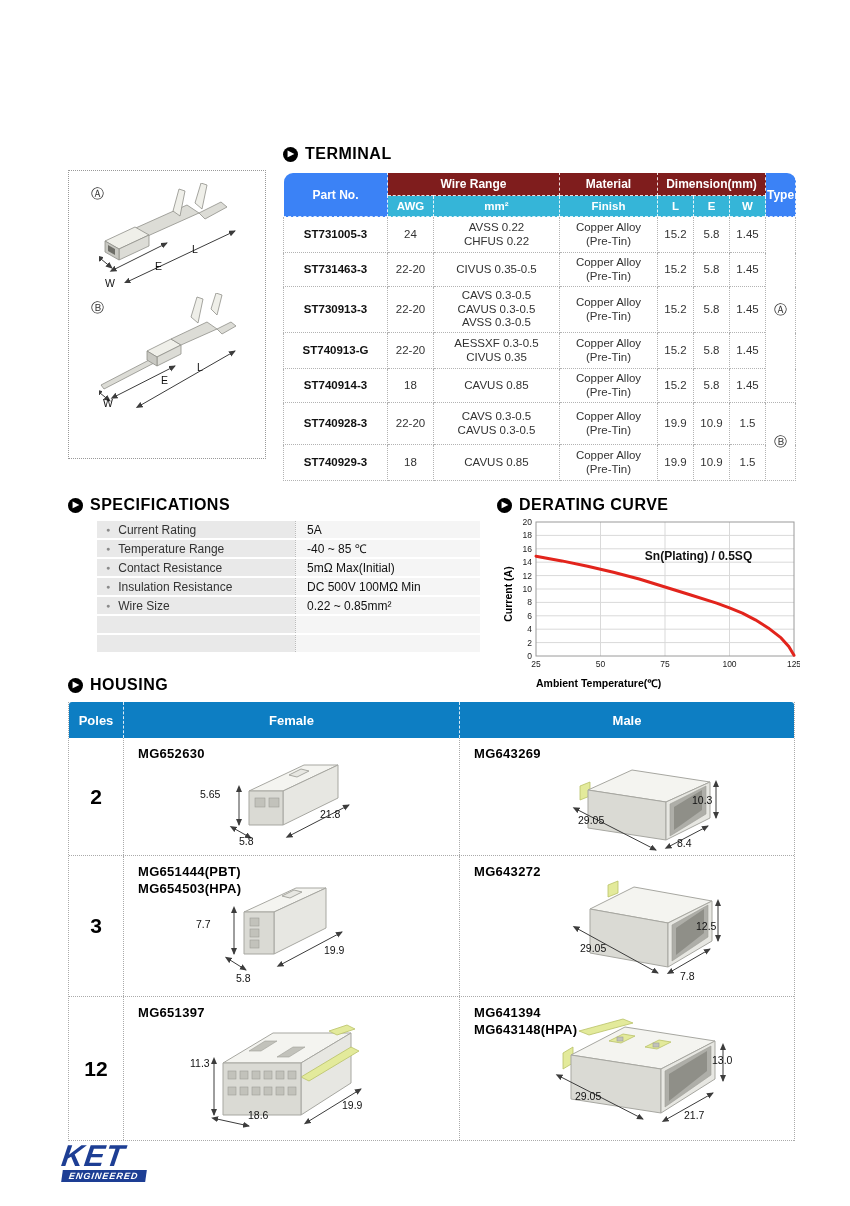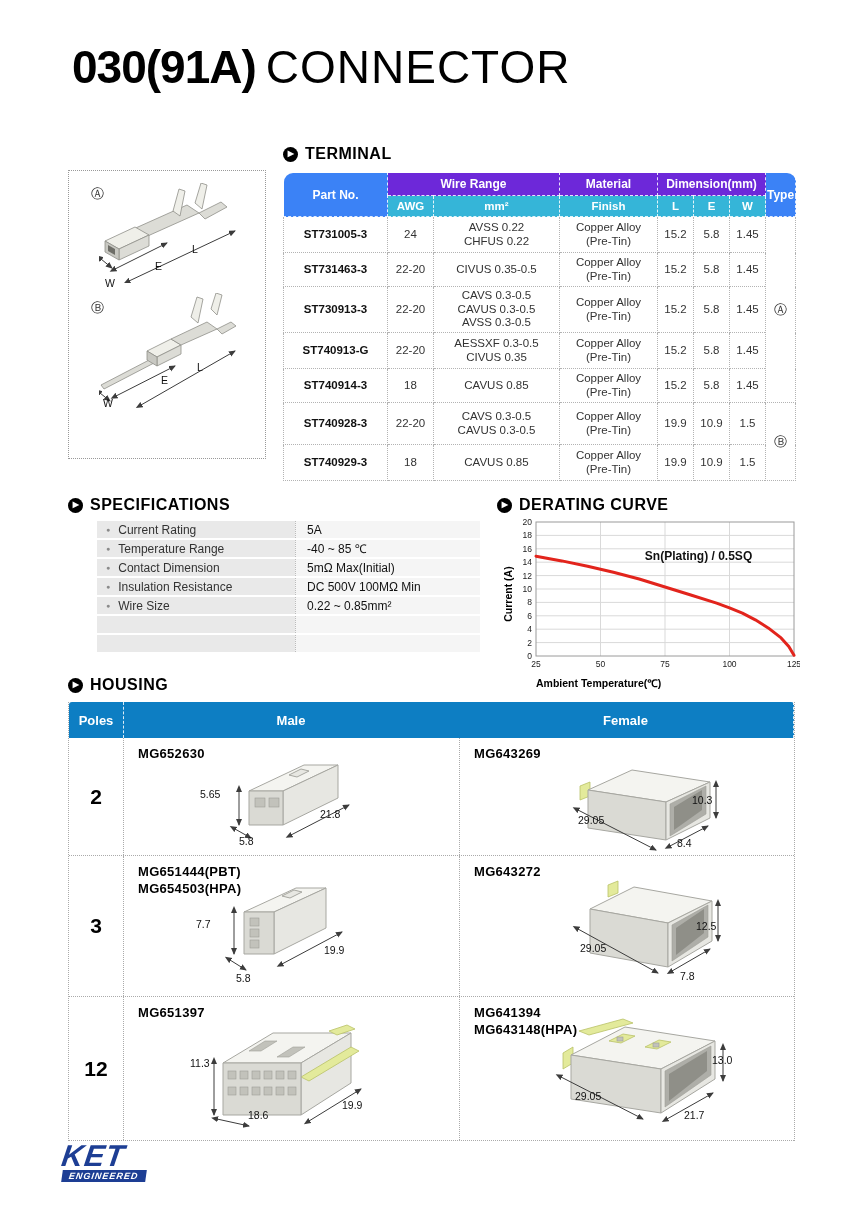--- a/index.html
+++ b/index.html
@@ -26,21 +26,21 @@
   .mtl{fill:#efefe9;stroke:#8f8f89;stroke-width:.8;stroke-linejoin:round;}
   .mtd{fill:#c8c8c2;stroke:#8f8f89;stroke-width:.8;stroke-linejoin:round;}
   .dl{stroke:#3c3c3c;stroke-width:1;fill:none;marker-start:url(#arrS);marker-end:url(#arrE);}
   .dim{position:absolute;font-size:10.5px;color:#111;white-space:nowrap;}
 
   
   .tbl{position:absolute;left:283px;top:172px;width:512px;border-collapse:collapse;
        font-size:11.5px;table-layout:fixed;}
   .tbl th{color:#fff;font-weight:bold;border:1px dashed rgba(255,255,255,.85);
           padding:0;font-size:12px;}
-  .hd1 th{background:#6d28d9;height:22px;}
+  .hd1 th{background:#7f1d1d;height:22px;}
   .hd2 th{background:#35b5d8;height:20px;font-size:11.5px;}
   .tbl th.dk{background:#3b82f6;}
   .tbl th.rtl{border-top-left-radius:9px;}
   .tbl th.rtr{border-top-right-radius:9px;}
   .tbl td{border:1px dotted #b3b3b3;text-align:center;padding:2px 1px;color:#333;
           line-height:1.18;background:#fff;}
   .tbl td.part{font-weight:bold;color:#111;}
   .ml{white-space:pre-line;}
   .typec{font-size:13px;color:#333;}
 
@@ -105,23 +105,20 @@
     <defs>
       <marker id="arrE" markerWidth="8" markerHeight="8" refX="6" refY="3" orient="auto">
         <path d="M0,0 L7,3 L0,6 Z" fill="#3c3c3c"></path>
         </marker>
       <marker id="arrS" markerWidth="8" markerHeight="8" refX="1" refY="3" orient="auto-start-reverse">
         <path d="M0,0 L7,3 L0,6 Z" fill="#3c3c3c"></path>
         </marker>
     </defs>
   </svg>
 
-  <div class="title">
-    <span class="model">030(91A)</span><span class="suffix">CONNECTOR</span>
-  </div>
 
   <div class="section-head" style="left:283px;top:145px">
     <span class="arrow-icon">▶</span>
     <span>TERMINAL</span>
   </div>
 
   <div class="diagram">
     <span class="circ" style="left:22px;top:14px">Ⓐ</span>
     <svg class="draw" style="left:30px;top:12px" width="150" height="100" viewBox="0 0 150 100">
       <polygon class="mt" points="30,48 88,22 100,30 42,56"></polygon>
@@ -281,21 +278,21 @@
     <div class="spec-row">
       <div class="spec-label">
           <span class="bullet">●</span>
           <span>Temperature Range</span>
         </div>
       <div class="spec-value">-40 ~ 85 ℃</div>
     </div>
     <div class="spec-row">
       <div class="spec-label">
           <span class="bullet">●</span>
-          <span>Contact Dimension</span>
+          <span>Contact Resistance</span>
         </div>
       <div class="spec-value">5mΩ Max(Initial)</div>
     </div>
     <div class="spec-row">
       <div class="spec-label">
           <span class="bullet">●</span>
           <span>Insulation Resistance</span>
         </div>
       <div class="spec-value">DC 500V 100MΩ Min</div>
     </div>
@@ -359,22 +356,22 @@
   </div>
 
   <div class="section-head" style="left:68px;top:676px">
     <span class="arrow-icon">▶</span>
     <span>HOUSING</span>
   </div>
 
   <div class="housing">
     <div class="h-head">
       <div class="hh hh-poles">Poles</div>
+      <div class="hh hh-female">Female</div>
       <div class="hh hh-male">Male</div>
-      <div class="hh hh-female">Female</div>
     </div>
 
     <div class="h-row" style="height:117px">
       <div class="h-poles">2</div>
       <div class="h-cell h-female">
         <div class="pnum">MG652630</div>
         <svg class="draw" style="left:105px;top:15px" width="150" height="95" viewBox="0 0 150 95">
           <polygon class="f1" points="20,38 75,12 109,12 54,38"></polygon>
           <polygon class="f2" points="54,38 109,12 109,45 54,72"></polygon>
           <polygon class="f3" points="20,38 54,38 54,72 20,72"></polygon>

